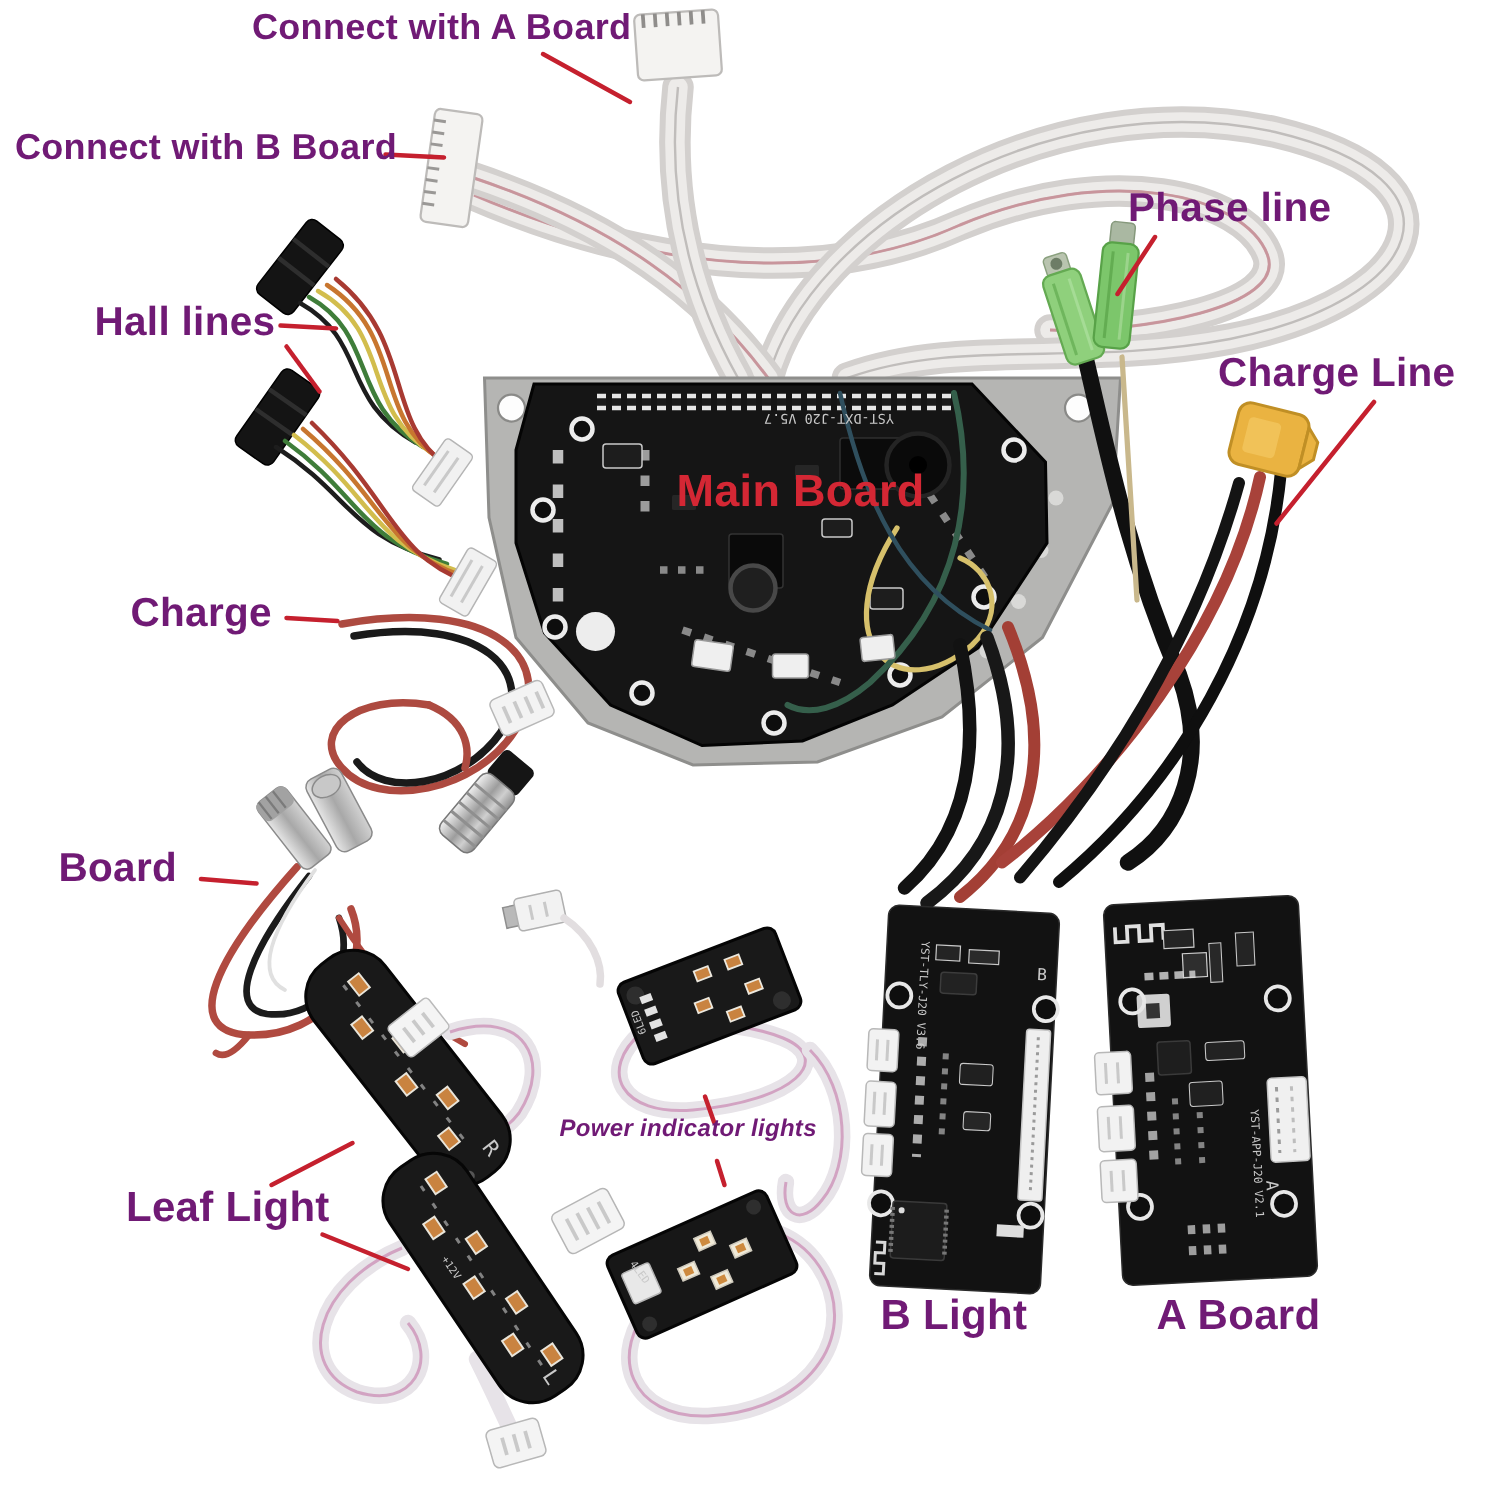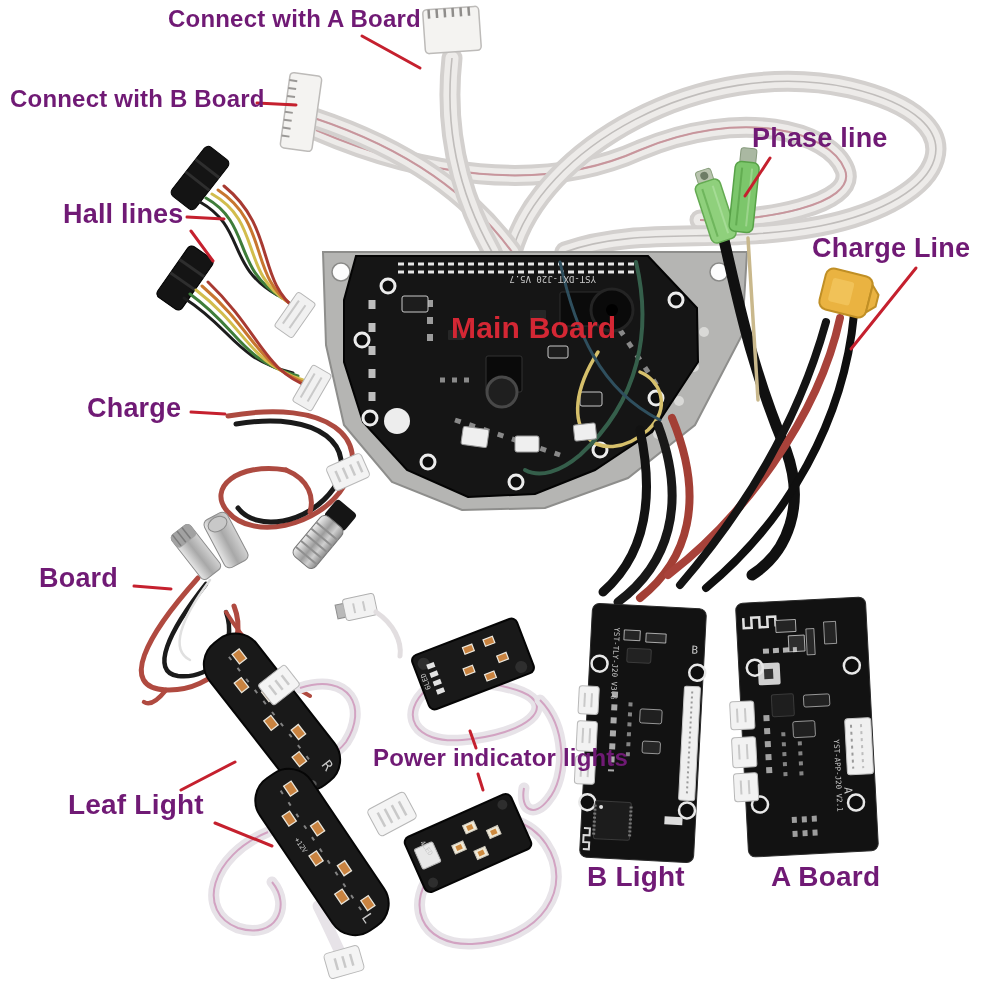--- a/index.html
+++ b/index.html
@@ -9,21 +9,21 @@
     font-family:"Liberation Sans","DejaVu Sans",sans-serif;
   }
   .canvas svg { position:absolute; left:0; top:0; }
   .lbl {
     position:absolute; color:#701a75; font-weight:bold;
     white-space:nowrap; letter-spacing:0.2px; line-height:1.05;
   }
   .lbl-xl { font-size:30px; }
   .lbl-lg { font-size:27px; }
   .lbl-md { font-size:24px; }
-  .lbl-sm { font-size:24px; }
+  .lbl-sm { font-size:16px;font-style:italic; }
 
   
   .ribbon-base { fill:none; stroke:#d3d0ce; stroke-width:21; stroke-linecap:round; }
   .ribbon-mid  { fill:none; stroke:#edebe9; stroke-width:13; stroke-linecap:round; }
   .ribbon-line { fill:none; stroke:#c0bdbb; stroke-width:1.6; }
   .ribbon-red  { fill:none; stroke:#c98e96; stroke-width:2; opacity:.85; }
   .pribbon-base{ fill:none; stroke:#e7e3e8; stroke-width:11; stroke-linecap:round; }
   .pribbon-line{ fill:none; stroke:#d2a3c2; stroke-width:2; fill:none; }
 
   .wire { fill:none; stroke-linecap:round; }
@@ -468,18 +468,18 @@
 </svg>
 
 <div class="lbl lbl-md" style="left:168px; top:6px;">Connect with A Board</div>
 <div class="lbl lbl-md" style="left:10px;  top:86px;">Connect with B Board</div>
 <div class="lbl lbl-lg" style="left:63px;  top:200px;">Hall lines</div>
 <div class="lbl lbl-lg" style="left:736px; top:124px;margin-left:16px;">Phase line</div>
 <div class="lbl lbl-lg" style="left:812px; top:234px;">Charge Line</div>
 <div class="lbl lbl-xl" style="left:451px; top:312px; color:#d42734;">Main Board</div>
 <div class="lbl lbl-lg" style="left:87px;  top:394px;">Charge</div>
 <div class="lbl lbl-lg" style="left:39px;  top:564px;">Board</div>
-<div class="lbl lbl-xl" style="left:68px;  top:790px; font-size:28px;">Leaf Light</div>
+<div class="lbl lbl-xl" style="left:84px;  top:790px; font-size:28px;">Leaf Light</div>
 <div class="lbl lbl-sm" style="left:373px; top:745px;">Power indicator lights</div>
 <div class="lbl lbl-xl" style="left:587px; top:862px; font-size:28px;">B Light</div>
 <div class="lbl lbl-xl" style="left:751px; top:862px; font-size:28px;margin-left:20px;">A Board</div>
 
 </div>
 
 </body></html>

